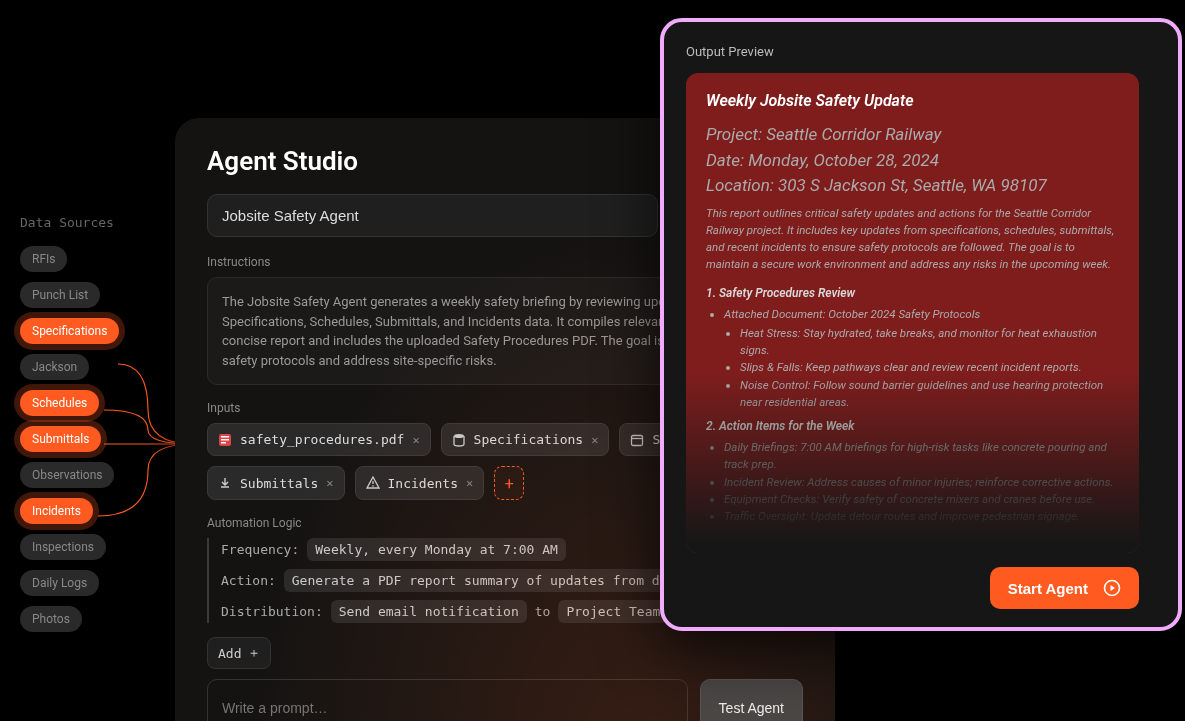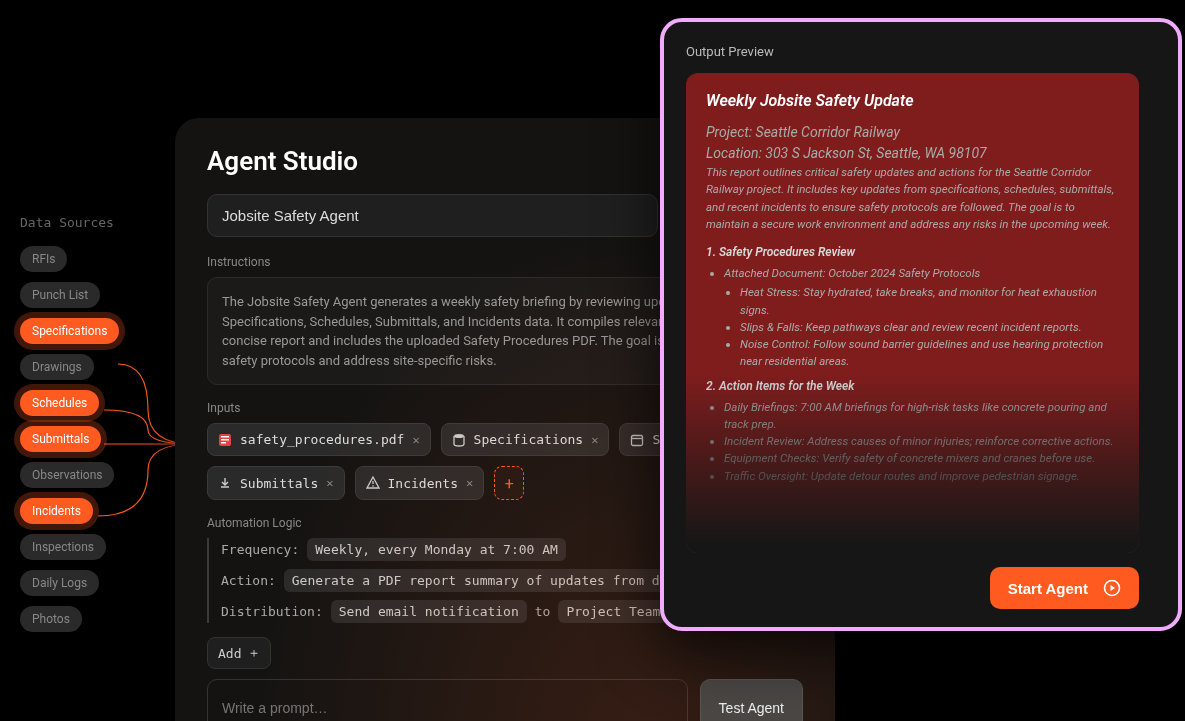--- a/index.html
+++ b/index.html
@@ -260,23 +260,23 @@
   pointer-events: none;
 }
 .report h3 {
   color: #fff;
   font-size: 16px;
   font-weight: 600;
   margin-bottom: 12px;
 }
 .report .meta {
   color: #aaa;
-  font-size: 14px;
+  font-size: 17px;
   line-height: 1.5;
-  margin-bottom: 0;
+  margin-bottom: 6px;
 }
 .report .body {
   color: #aaa;
   font-size: 11.5px;
   line-height: 1.5;
   margin-bottom: 12px;
 }
 .report h4 {
   color: #d8d8d8;
   font-size: 12px;
@@ -312,21 +312,21 @@
 }
 </style>
 </head>
 <body>
 
 <div class="data-sources">
   <div class="ds-title">Data Sources</div>
   <div><span class="ds-pill">RFIs</span></div>
   <div><span class="ds-pill">Punch List</span></div>
   <div><span class="ds-pill active">Specifications</span></div>
-  <div><span class="ds-pill">Drawings</span></div>
+  <div><span class="ds-pill">Jackson</span></div>
   <div><span class="ds-pill active">Schedules</span></div>
   <div><span class="ds-pill active">Submittals</span></div>
   <div><span class="ds-pill">Observations</span></div>
   <div><span class="ds-pill active">Incidents</span></div>
   <div><span class="ds-pill">Inspections</span></div>
   <div><span class="ds-pill">Daily Logs</span></div>
   <div><span class="ds-pill">Photos</span></div>
 </div>
 
 <svg class="connector" viewBox="0 0 95 166">
@@ -431,20 +431,21 @@
     </button>
   </div>
 </div>
 
 <div class="preview">
   <div class="preview-title">Output Preview</div>
   <div class="report">
     <h3>Weekly Jobsite Safety Update</h3>
     <div class="meta">
       <div>Project: Seattle Corridor Railway</div>
+      <div>Date: Monday, October 28, 2024</div>
       <div>Location: 303 S Jackson St, Seattle, WA 98107</div>
     </div>
     <div class="body">This report outlines critical safety updates and actions for the Seattle Corridor Railway project. It includes key updates from specifications, schedules, submittals, and recent incidents to ensure safety protocols are followed. The goal is to maintain a secure work environment and address any risks in the upcoming week.</div>
     <h4>1. Safety Procedures Review</h4>
     <ul>
       <li>Attached Document: October 2024 Safety Protocols</li>
       <ul>
         <li>Heat Stress: Stay hydrated, take breaks, and monitor for heat exhaustion signs.</li>
         <li>Slips &amp; Falls: Keep pathways clear and review recent incident reports.</li>
         <li>Noise Control: Follow sound barrier guidelines and use hearing protection near residential areas.</li>

